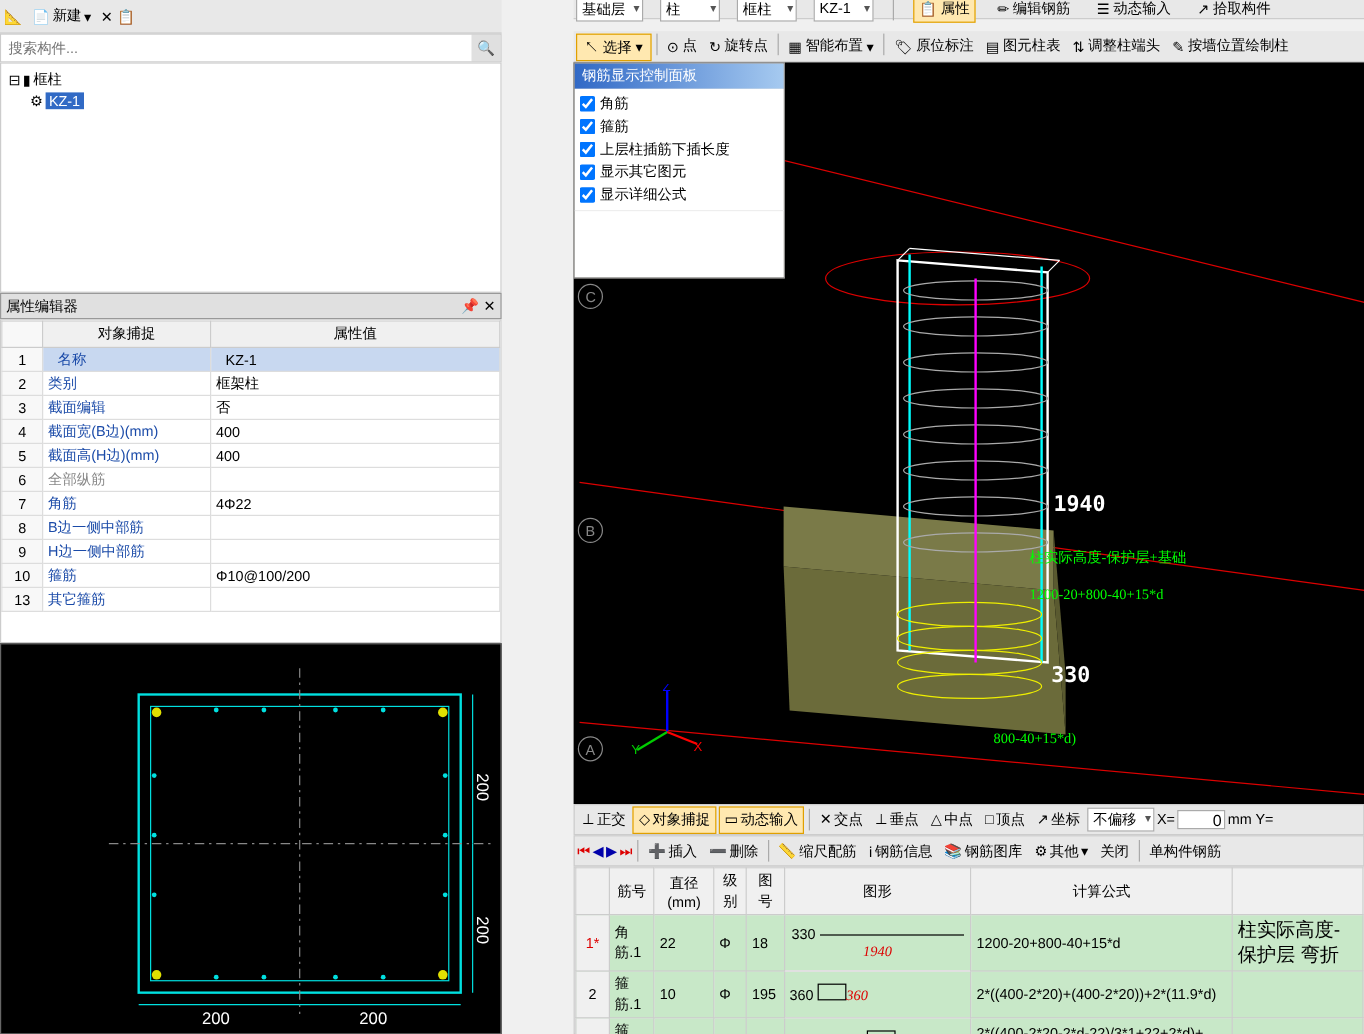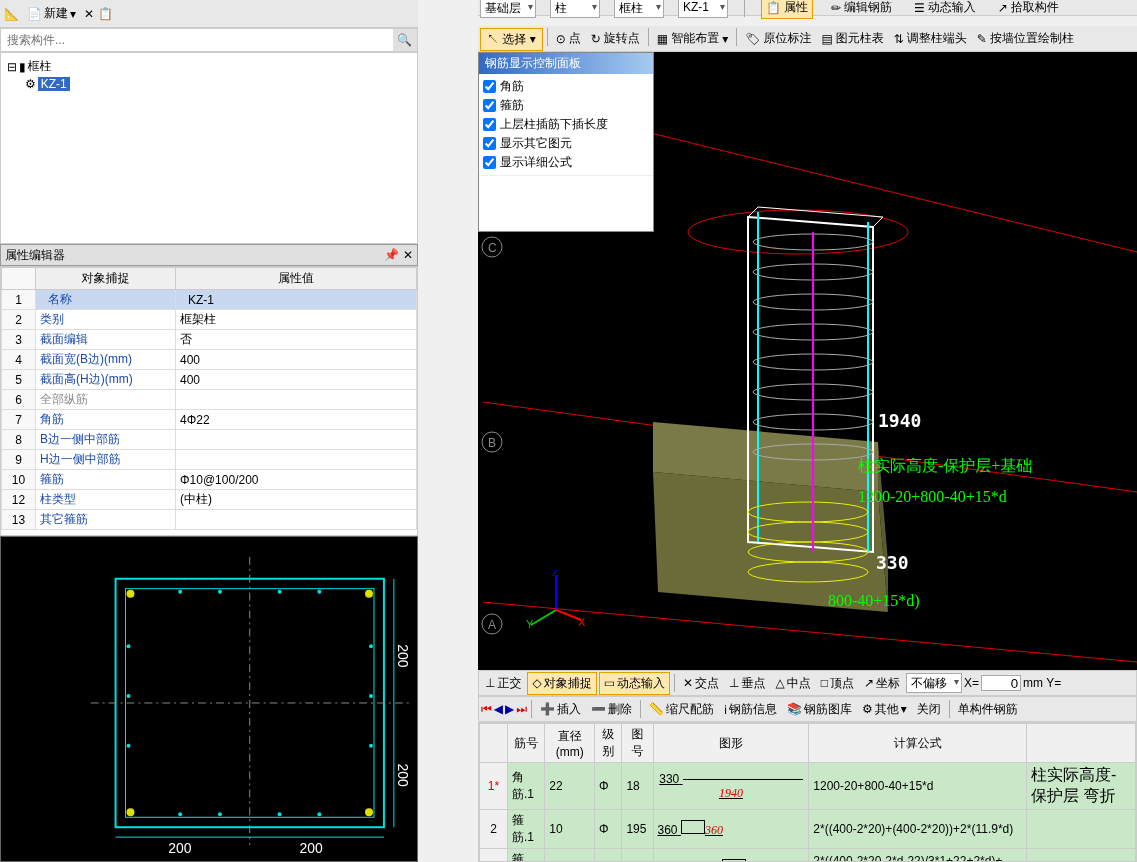--- a/index.html
+++ b/index.html
@@ -50,41 +50,41 @@
     .view-3d { position: absolute; top: 52px; left: 478px; width: 659px; height: 618px; background: #000; }
     .rebar-panel { position: absolute; top: 0; left: 0; width: 176px; background: #d4d0c8; border: 1px solid #888; z-index: 5; }
     .rebar-panel-title { background: linear-gradient(to right, #3169c6, #a6caf0); color: #fff; padding: 2px 6px; font-size: 12px; }
     .rebar-panel-body { background: #fff; padding: 3px; }
     .rebar-check { display: flex; align-items: center; gap: 4px; padding: 1px; }
     .rebar-check input { margin: 0; }
     .rebar-blank { background: #fff; height: 56px; border-top: 1px solid #eee; }
     
     .axis-gizmo { position: absolute; bottom: 40px; left: 48px; width: 60px; height: 60px; }
     .model-label { position: absolute; color: #fff; font-family: monospace; font-size: 18px; font-weight: bold; }
-    .model-label-green { color: #00ff00; font-size: 16px; font-family: "Microsoft YaHei"; }
+    .model-label-green { color: #00ff00; font-size: 12px; font-family: "Microsoft YaHei"; }
     
     
     .snap-bar { position: absolute; top: 670px; left: 478px; width: 659px; height: 26px; background: #e8e8e8; border: 1px solid #ccc; display: flex; align-items: center; gap: 2px; padding: 2px; }
     .snap-btn { padding: 2px 4px; cursor: pointer; display: flex; align-items: center; gap: 2px; }
     .snap-btn.active { background: #ffe8b0; border: 1px solid #e0a000; }
     .snap-input { width: 40px; height: 16px; border: 1px solid #aaa; padding: 0 2px; text-align: right; }
     
     
     .nav-bar { position: absolute; top: 696px; left: 478px; width: 659px; height: 26px; background: #e8e8e8; border: 1px solid #ccc; display: flex; align-items: center; gap: 2px; padding: 2px; }
     .nav-btn { padding: 2px 4px; cursor: pointer; display: flex; align-items: center; gap: 2px; }
     
     
     .result-table { position: absolute; top: 722px; left: 478px; width: 659px; height: 140px; background: #fff; border: 1px solid #ccc; overflow: auto; }
     .result-table table { border-collapse: collapse; width: 100%; }
     .result-table th { background: #f0f0f0; border: 1px solid #ccc; padding: 2px 4px; font-weight: normal; text-align: center; font-size: 12px; }
     .result-table td { border: 1px solid #ccc; padding: 2px 4px; font-size: 12px; vertical-align: middle; }
     .result-table .row-green { background: #c8e8c8; }
     .result-table .row-num { text-align: center; width: 28px; background: #f0f0f0; }
     .result-table .row-num.sel { color: #d00; }
-    .graphic-cell { position: relative; height: 26px; text-decoration: underline; }
+    .graphic-cell { position: relative; height: 26px; }
     .graphic-red { color: #d00; font-family: serif; font-style: italic; }
     .graphic-line { border-top: 1px solid #000; display: inline-block; width: 120px; vertical-align: middle; }
   </style>
 </head>
 <body>
 
 <div class="toolbar-top-left">
   <span>📐</span>
   <span class="btn-new">
     <span>📄</span>
@@ -174,25 +174,20 @@
         </tr>
         <tr>
           <td class="row-num">9</td>
           <td class="prop-name  ">H边一侧中部筋</td>
           <td class=""></td>
         </tr>
         <tr>
           <td class="row-num">10</td>
           <td class="prop-name  ">箍筋</td>
           <td class="">Φ10@100/200</td>
-        </tr>
-        <tr>
-          <td class="row-num">12</td>
-          <td class="prop-name  ">柱类型</td>
-          <td class="">(中柱)</td>
         </tr>
         <tr>
           <td class="row-num">13</td>
           <td class="prop-name  ">其它箍筋</td>
           <td class=""></td>
         </tr>
       </tbody>
   </table>
 </div>
 
@@ -363,21 +358,21 @@
           <span>显示详细公式</span>
         </div>
       </div>
     <div class="rebar-blank"></div>
   </div>
 
   <div class="model-label" style="top:358px;left:400px">1940</div>
   <div class="model-label" style="top:500px;left:398px">330</div>
   <div class="model-label-green" style="position:absolute;top:404px;left:380px">柱实际高度-保护层+基础</div>
   <div class="model-label-green" style="position:absolute;top:436px;left:380px">1200-20+800-40+15*d</div>
-  <div class="model-label-green" style="position:absolute;top:540px;left:350px">800-40+15*d)</div>
+  <div class="model-label-green" style="position:absolute;top:556px;left:350px">800-40+15*d)</div>
 
   <svg class="axis-gizmo">
     <line x1="30" y1="40" x2="30" y2="5" stroke="#00f" stroke-width="2"></line>
       <text x="26" y="6" fill="#00f" font-size="11">Z</text>
     <line x1="30" y1="40" x2="5" y2="55" stroke="#0c0" stroke-width="2"></line>
       <text x="0" y="58" fill="#0c0" font-size="11">Y</text>
     <line x1="30" y1="40" x2="55" y2="50" stroke="#f00" stroke-width="2"></line>
       <text x="52" y="56" fill="#f00" font-size="11">X</text>
   </svg>
 </div>

